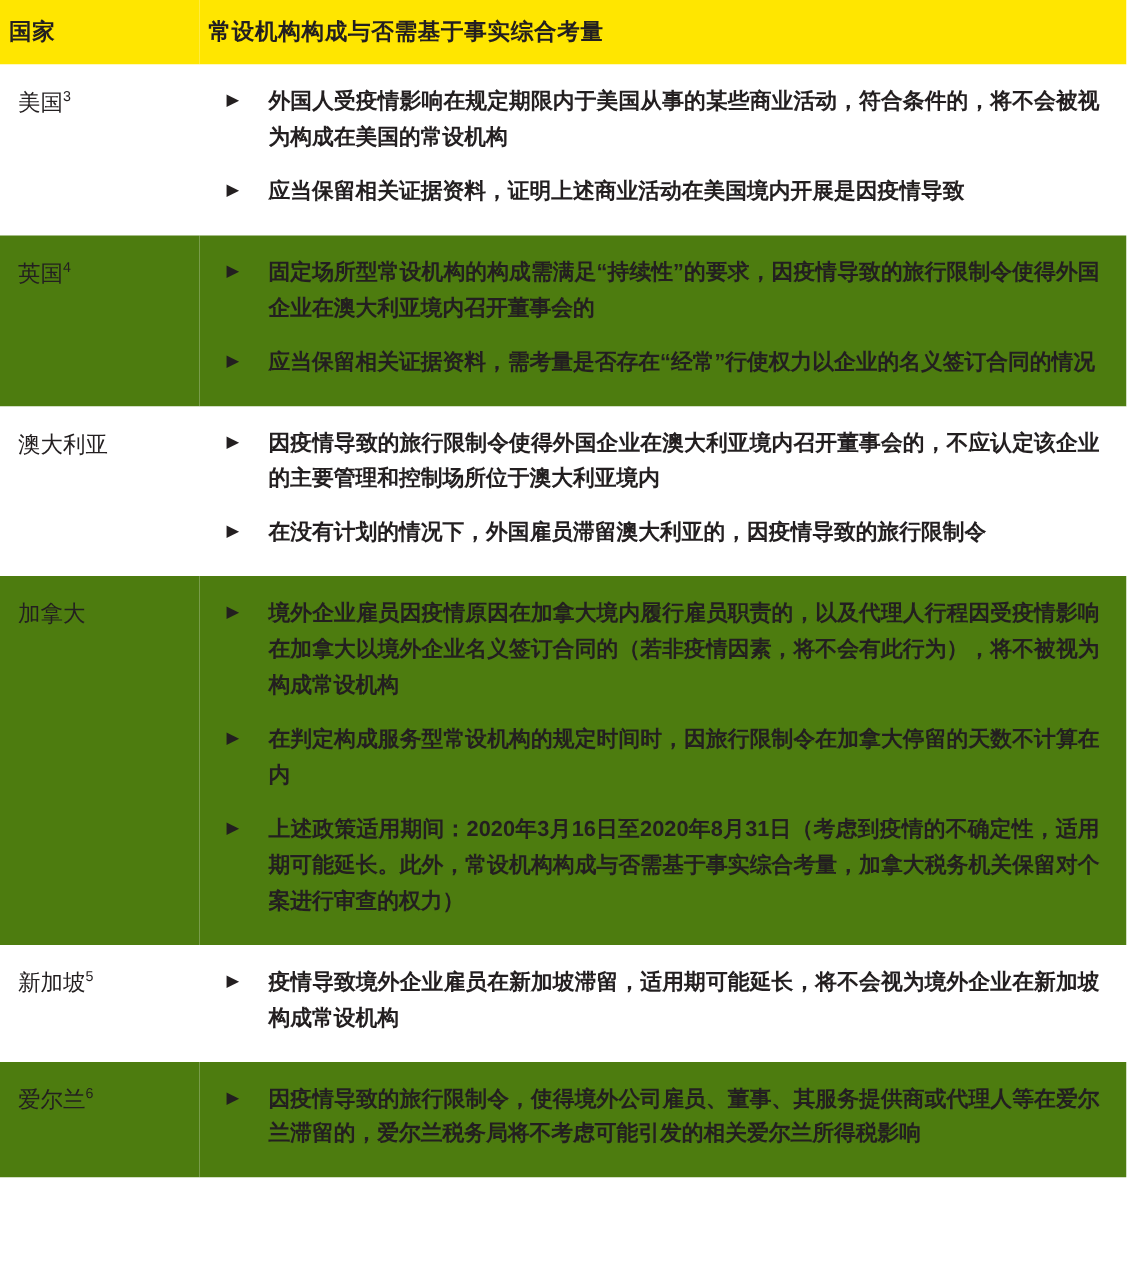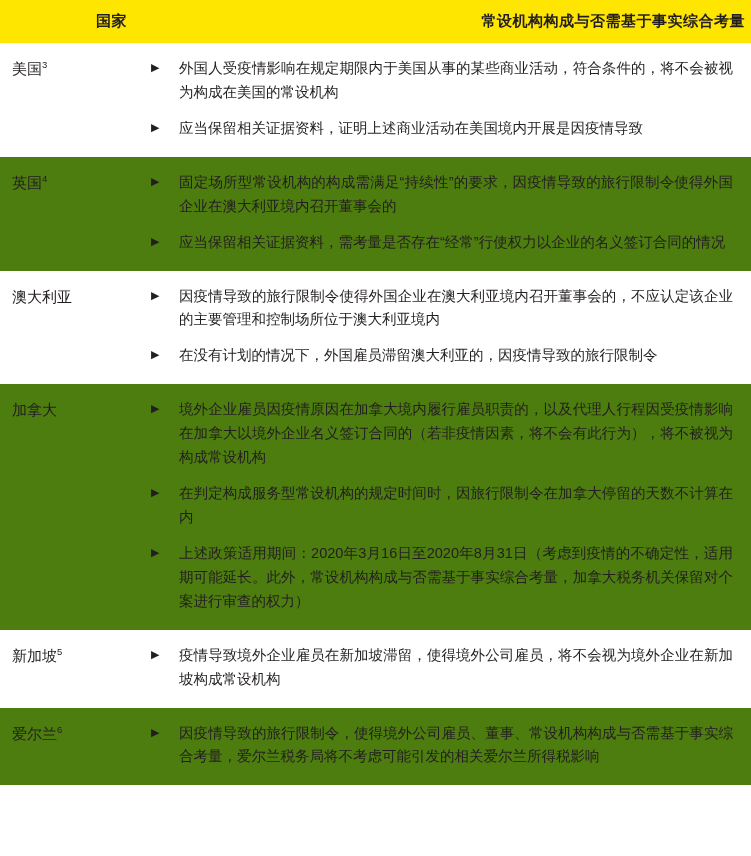--- a/index.html
+++ b/index.html
@@ -18,21 +18,21 @@
     table-layout: fixed;
   }
   table.policy-table col.col-country { width: 133px; }
   table.policy-table col.col-points { width: 618px; }
 
   thead th {
     background: #ffe600;
     color: #231f20;
     font-size: 15px;
     font-weight: bold;
-    text-align: right;
+    text-align: left;
     vertical-align: middle;
     padding: 12px 6px;
     border: 0;
     letter-spacing: 0.5px;
   }
   thead th.th-country { width: 133px; }
 
   tbody td {
     vertical-align: top;
     padding: 14px 14px 16px 14px;
@@ -77,20 +77,21 @@
     top: 2px;
     width: 14px;
     height: 16px;
     display: inline-block;
     color: #231f20;
     font-size: 11px;
     line-height: 16px;
   }
   ul.points li .point-text {
     display: block;
+    font-weight: bold;
   }
 </style>
 </head>
 <body>
 
 <table class="policy-table">
   <colgroup>
     <col class="col-country">
     <col class="col-points">
   </colgroup>
@@ -164,30 +165,30 @@
             </li>
           </ul>
         </td>
       </tr>
       <tr class="row-white">
         <td class="cell-country"><span>新加坡</span><sup>5</sup></td>
         <td class="cell-points">
           <ul class="points">
             <li>
               <span class="bullet-icon">▶</span>
-              <span class="point-text">疫情导致境外企业雇员在新加坡滞留，使得境外公司雇员，将不会视为境外企业在新加坡构成常设机构</span>
+              <span class="point-text">疫情导致境外企业雇员在新加坡滞留，适用期可能延长，将不会视为境外企业在新加坡构成常设机构</span>
             </li>
           </ul>
         </td>
       </tr>
       <tr class="row-grey">
         <td class="cell-country"><span>爱尔兰</span><sup>6</sup></td>
         <td class="cell-points">
           <ul class="points">
             <li>
               <span class="bullet-icon">▶</span>
-              <span class="point-text">因疫情导致的旅行限制令，使得境外公司雇员、董事、常设机构构成与否需基于事实综合考量，爱尔兰税务局将不考虑可能引发的相关爱尔兰所得税影响</span>
+              <span class="point-text">因疫情导致的旅行限制令，使得境外公司雇员、董事、其服务提供商或代理人等在爱尔兰滞留的，爱尔兰税务局将不考虑可能引发的相关爱尔兰所得税影响</span>
             </li>
           </ul>
         </td>
       </tr>
     </tbody>
 </table>
 
 </body></html>

